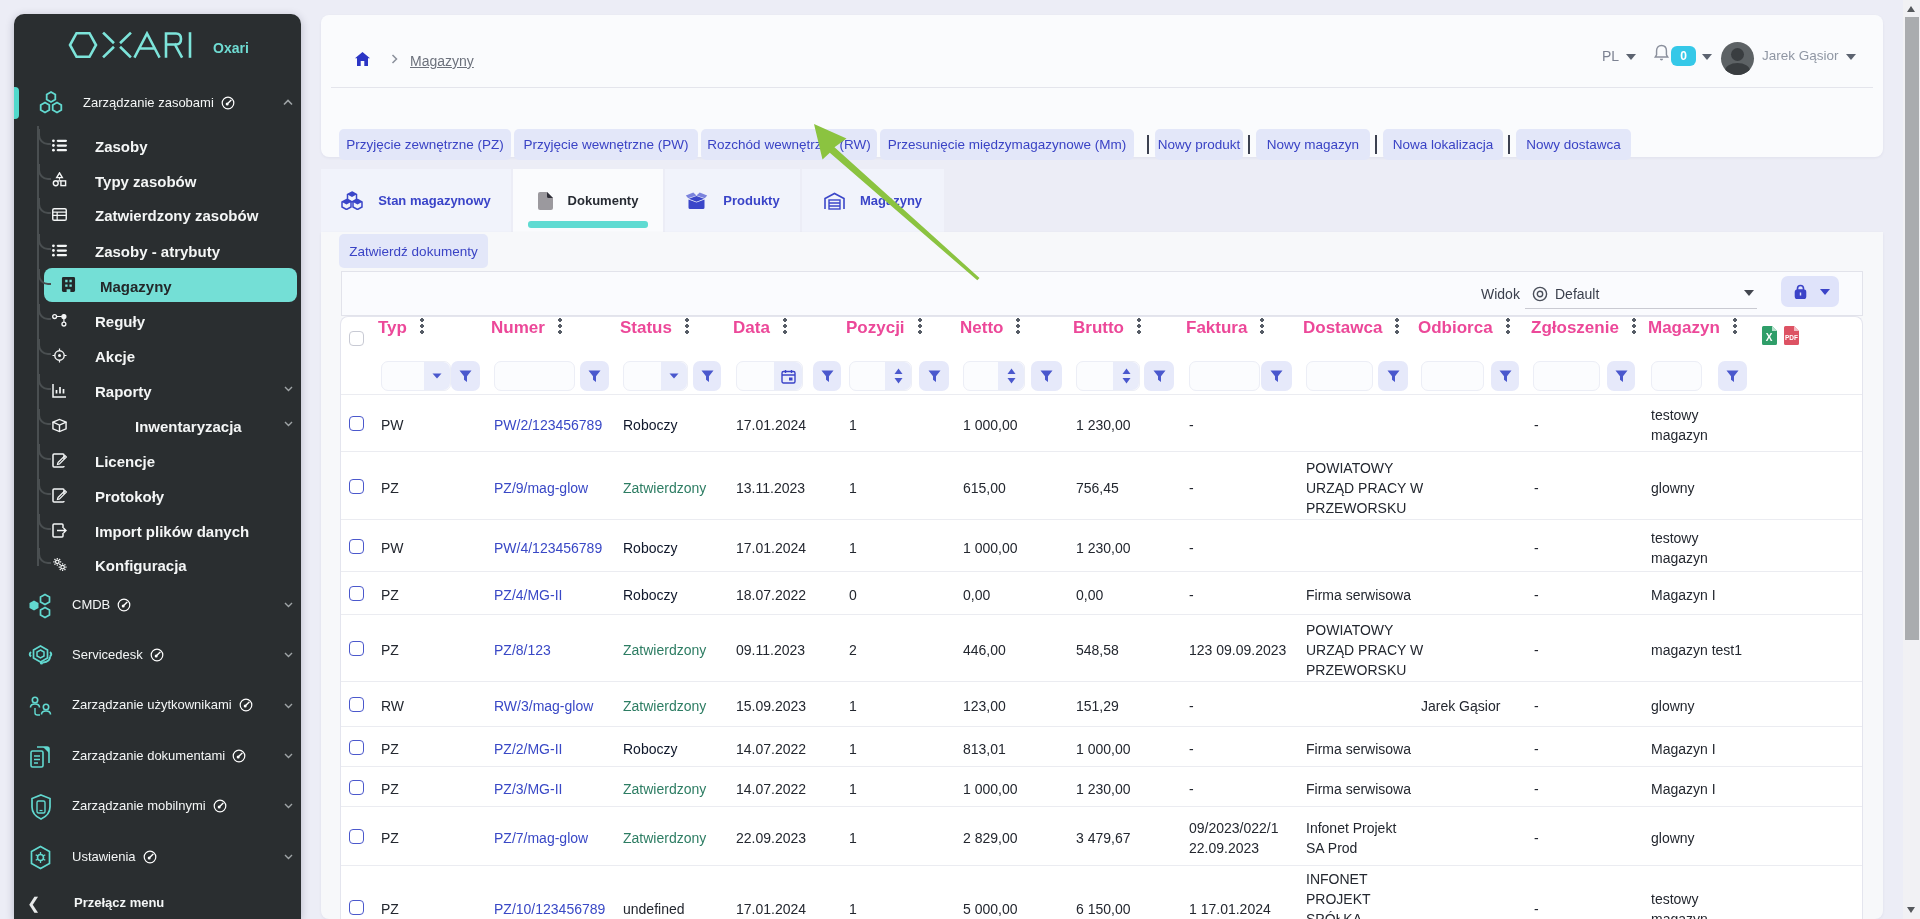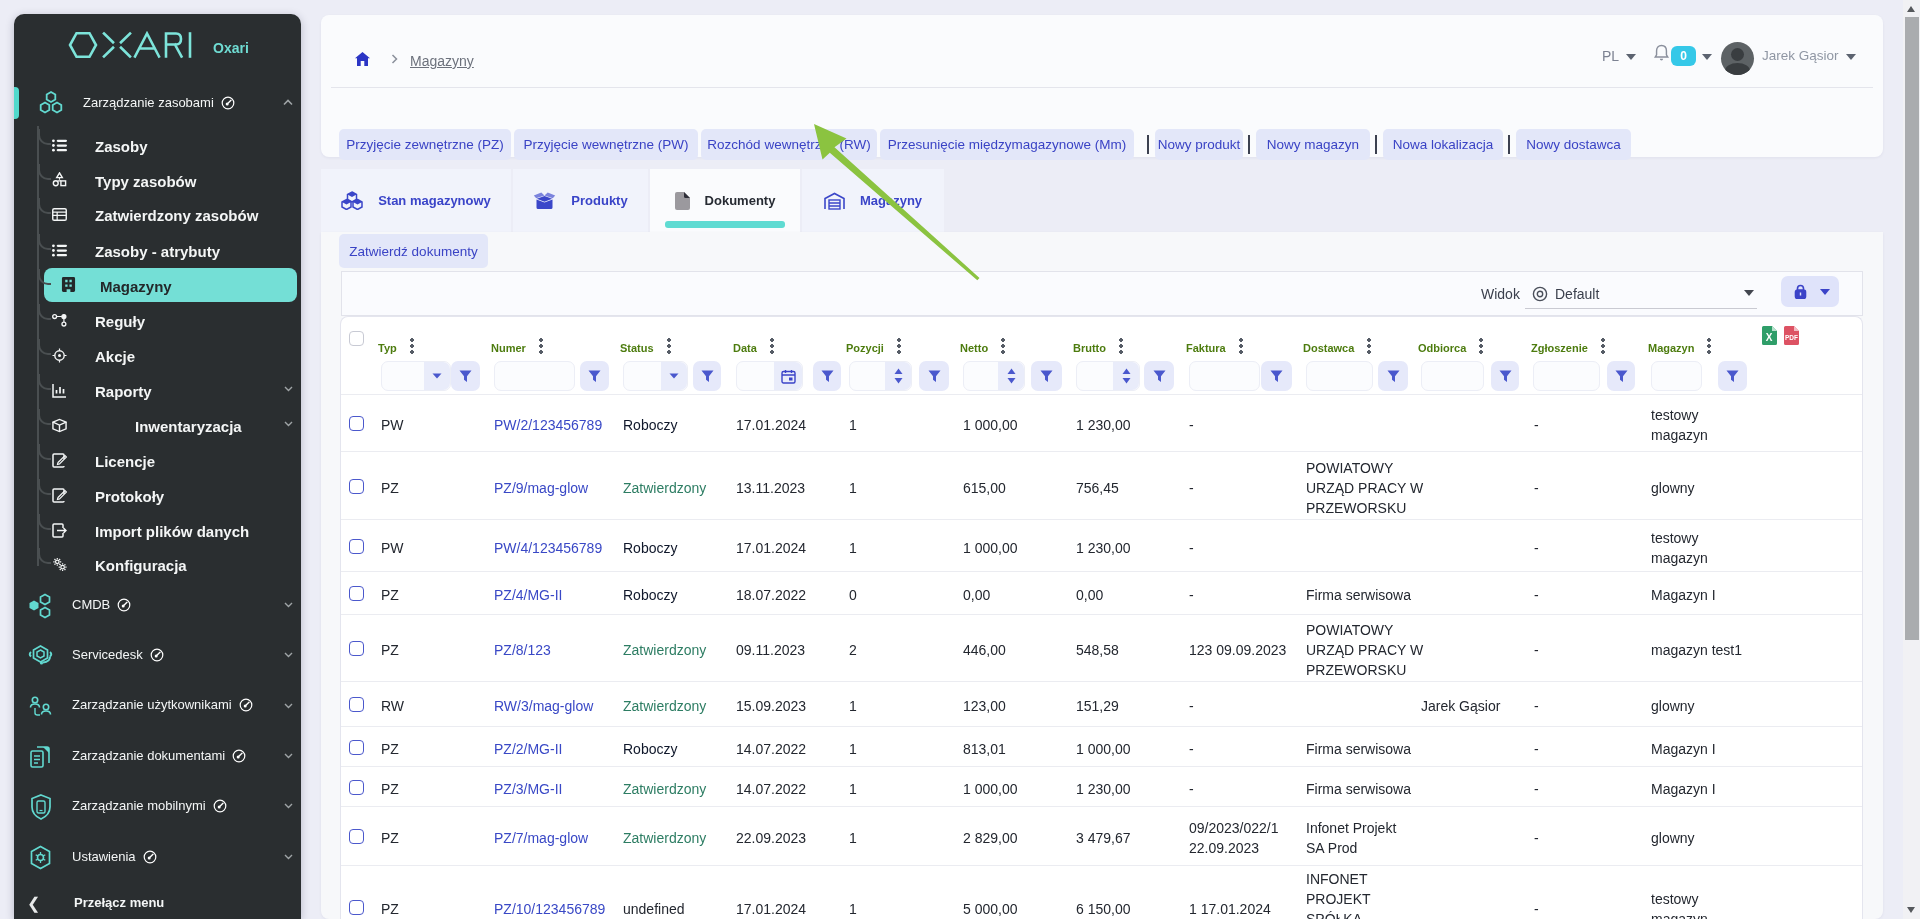--- a/index.html
+++ b/index.html
@@ -51,21 +51,21 @@
 #zatwierdz { position:absolute; left:18px; top:2px; width:149px; height:34px; background:#e3e7f9; color:#3a43c5; font-size:13.5px; border-radius:5px; display:flex; align-items:center; justify-content:center; }
 #widok-row { position:absolute; left:20px; top:39px; width:1522px; height:45px; background:#fafbfe; border:1px solid #e2e3eb; display:flex; align-items:center; }
 #widok-row .lbl { position:absolute; left:1139px; color:#3a3f4c; font-size:14px; }
 #widok-sel { position:absolute; left:1183px; top:7px; width:232px; height:30px; border-bottom:1px solid #c9cad2; display:flex; align-items:center; }
 #widok-sel .val { color:#3a3f4c; font-size:14px; margin-left:30px; }
 #widok-caret { position:absolute; right:3px; top:11px; width:0; height:0; border-left:5px solid transparent; border-right:5px solid transparent; border-top:6px solid #42464f; }
 #lockbtn { position:absolute; left:1439px; top:4px; width:58px; height:31px; background:#dfe3fa; border-radius:7px; display:flex; align-items:center; }
 
 
 #tablecard { position:absolute; left:19px; top:84px; width:1523px; height:603px; background:#fff; border:1px solid #e4e5ee; border-bottom:none; border-radius:8px 8px 0 0; }
-.hcell { position:absolute; top:1px; height:36px; display:flex; align-items:flex-end; color:#4d7c0f; font-size:11px; font-weight:bold; margin-left:-3px; }
+.hcell { position:absolute; top:1px; height:36px; display:flex; align-items:flex-start; color:#ec4899; font-size:17px; font-weight:bold; margin-left:-3px; }
 .dots { display:inline-block; margin-left:13px; width:4px; height:16px; background:radial-gradient(circle 1.8px at 2px 2px,#565c66 98%,transparent), radial-gradient(circle 1.8px at 2px 8px,#565c66 98%,transparent), radial-gradient(circle 1.8px at 2px 14px,#565c66 98%,transparent); }
 .finput { height:30px; background:#fbfcfe; border:1px solid #eceef6; border-radius:7px; position:relative; }
 .fbtn { width:29px; height:30px; background:#e6e9fa; border-radius:7px; margin-left:5px; display:flex; align-items:center; justify-content:center; }
 .selzone { position:absolute; right:0; top:0; width:26px; height:28px; background:#e9ecfa; border-radius:0 7px 7px 0; display:flex; align-items:center; justify-content:center; }
 .row { position:absolute; left:0; width:1521px; border-top:1px solid #ebecf1; }
 .cell { position:absolute; top:2px; height:100%; display:flex; align-items:center; font-size:14px; color:#23272f; line-height:20px; white-space:nowrap; }
 .link { color:#3948c6; }
 .st-rob { color:#0f172a; }
 .st-zat { color:#2d7d63; } .st-und { color:#23272f; }
 .cbx { position:absolute; left:8px; top:50%; margin-top:-7px; width:15px; height:15px; border:1.5px solid #4b58cc; border-radius:4px; background:#fff; }
@@ -380,38 +380,38 @@
         <svg width="22" height="19" viewBox="0 0 22 19" fill="none" stroke="#3b46c9" stroke-width="1.5">
       <path d="M11,1 L15.5,3.5 V8.5 L11,11 L6.5,8.5 V3.5 Z"></path>
           <path d="M11,1 L15.5,3.5 L11,6 L6.5,3.5 Z" fill="#3b46c9" stroke="none"></path>
       <path d="M5.5,8.5 L10,11 V16 L5.5,18.5 L1,16 V11 Z"></path>
           <path d="M5.5,8.5 L10,11 L5.5,13.5 L1,11 Z" fill="#3b46c9" stroke="none"></path>
       <path d="M16.5,8.5 L21,11 V16 L16.5,18.5 L12,16 V11 Z"></path>
           <path d="M16.5,8.5 L21,11 L16.5,13.5 L12,11 Z" fill="#3b46c9" stroke="none"></path>
     </svg>
       </span>Stan magazynowy
   </div>
+  <div class="tab active" style="width:150px;">
+    <span class="tabic">
+        <svg width="15" height="18" viewBox="0 0 15 18">
+      <path d="M2,0 H9 L15,6 V16 A2,2 0 0 1 13,18 H2 A2,2 0 0 1 0,16 V2 A2,2 0 0 1 2,0 Z" fill="#9b999e"></path>
+      <path d="M9,0 L15,6 H10.5 A1.5,1.5 0 0 1 9,4.5 Z" fill="#2e2e38"></path>
+    </svg>
+      </span>Dokumenty
+    <div id="tab-underline"></div>
+  </div>
   <div class="tab" style="width:135px;">
     <span class="tabic">
         <svg width="23" height="18" viewBox="0 0 23 18" fill="#3b46c9">
       <path d="M3.5,7.5 L11.5,10.5 L19.5,7.5 V15.5 A1.5,1.5 0 0 1 18,17 H5 A1.5,1.5 0 0 1 3.5,15.5 Z"></path>
       <path d="M3.2,6.3 L0.8,3.6 L8.3,0.6 L11.5,3.4 Z" fill="#7b83dd"></path>
       <path d="M19.8,6.3 L22.2,3.6 L14.7,0.6 L11.5,3.4 Z" fill="#7b83dd"></path>
       <path d="M3.8,6.8 L11.5,3.9 L19.2,6.8 L11.5,9.7 Z"></path>
     </svg>
       </span>Produkty
-  </div>
-  <div class="tab active" style="width:150px;">
-    <span class="tabic">
-        <svg width="15" height="18" viewBox="0 0 15 18">
-      <path d="M2,0 H9 L15,6 V16 A2,2 0 0 1 13,18 H2 A2,2 0 0 1 0,16 V2 A2,2 0 0 1 2,0 Z" fill="#9b999e"></path>
-      <path d="M9,0 L15,6 H10.5 A1.5,1.5 0 0 1 9,4.5 Z" fill="#2e2e38"></path>
-    </svg>
-      </span>Dokumenty
-    <div id="tab-underline"></div>
   </div>
   <div class="tab" style="width:142px;">
     <span class="tabic">
         <svg width="21" height="18" viewBox="0 0 21 18" fill="none" stroke="#3b46c9" stroke-width="1.6">
       <path d="M1,17 V6.5 L10.5,1.5 L20,6.5 V17"></path>
       <rect x="5" y="8" width="11" height="9" stroke-width="1.4"></rect>
       <path d="M5,11 H16 M5,14 H16" stroke-width="1.4"></path>
     </svg>
       </span>Magazyny
   </div>

